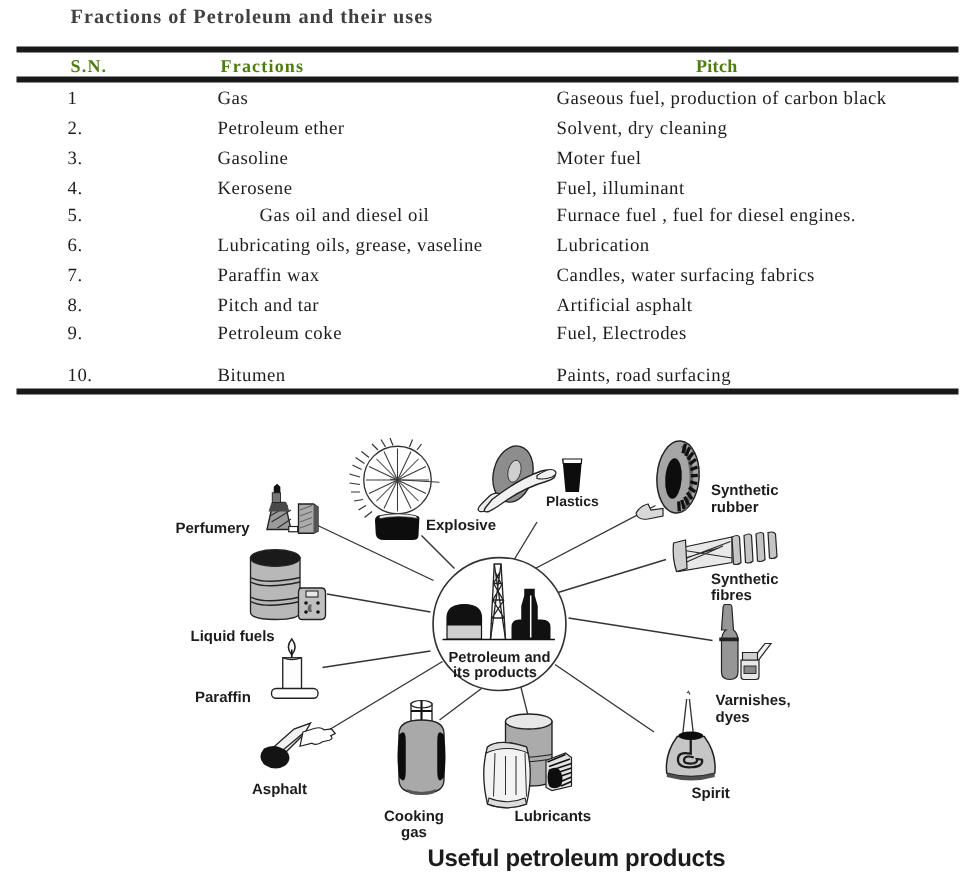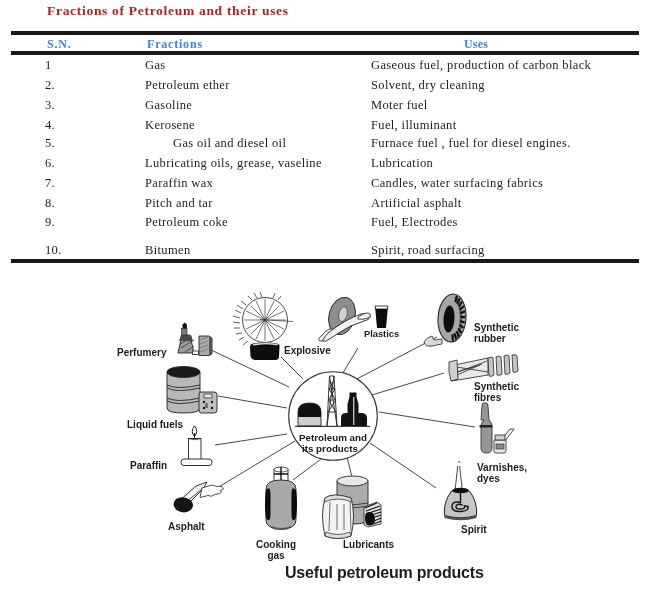--- a/index.html
+++ b/index.html
@@ -1,33 +1,33 @@
 <!DOCTYPE html>
 <html><head>
 <meta charset="utf-8">
 <style>
 html,body{margin:0;padding:0;}
 body{width:649px;height:591px;background:#fff;position:relative;overflow:hidden;
      font-family:"Liberation Serif", serif;}
 .abs{position:absolute;white-space:nowrap;}
 .ln{position:absolute;background:#191919;left:11px;width:628px;}
-.hd{font-weight:bold;font-size:12px;color:#3b82f6;letter-spacing:0.8px;}
+.hd{font-weight:bold;font-size:12px;color:#4d7c0f;letter-spacing:0.8px;}
 .cell{font-size:12.5px;color:#1d1d1d;letter-spacing:0.35px;}
 .lbl{position:absolute;font-family:"Liberation Sans",sans-serif;font-weight:bold;
      color:#1c1c1c;font-size:10px;line-height:10.5px;white-space:nowrap;}
 </style>
 </head>
 <body>
-<div class="abs" style="left:47px;top:2.5px;font-weight:bold;font-size:13.5px;color:#b91c1c;letter-spacing:0.7px;">Fractions of Petroleum and their uses</div>
+<div class="abs" style="left:47px;top:2.5px;font-weight:bold;font-size:13.5px;color:#404040;letter-spacing:0.7px;">Fractions of Petroleum and their uses</div>
 <div class="ln" style="top:31px;height:3.5px;"></div>
 <div class="ln" style="top:51px;height:3.8px;"></div>
 <div class="ln" style="top:258.5px;height:4px;"></div>
 <div class="abs hd" style="left:47px;top:36.5px;">S.N.</div>
 <div class="abs hd" style="left:147px;top:36.5px;">Fractions</div>
-<div class="abs hd" style="left:464px;top:36.5px;letter-spacing:0.2px;">Uses</div>
+<div class="abs hd" style="left:464px;top:36.5px;letter-spacing:0.2px;">Pitch</div>
 
 <div class="abs cell" style="left:45px;top:57.8px;">1</div>
 <div class="abs cell" style="left:145px;top:57.8px;">Gas</div>
 <div class="abs cell" style="left:371px;top:57.8px;">Gaseous fuel, production of carbon black</div>
 
 <div class="abs cell" style="left:45px;top:77.8px;">2.</div>
 <div class="abs cell" style="left:145px;top:77.8px;">Petroleum ether</div>
 <div class="abs cell" style="left:371px;top:77.8px;">Solvent, dry cleaning</div>
 
 <div class="abs cell" style="left:45px;top:98px;">3.</div>
@@ -53,21 +53,21 @@
 <div class="abs cell" style="left:45px;top:195.8px;">8.</div>
 <div class="abs cell" style="left:145px;top:195.8px;">Pitch and tar</div>
 <div class="abs cell" style="left:371px;top:195.8px;">Artificial asphalt</div>
 
 <div class="abs cell" style="left:45px;top:214.8px;">9.</div>
 <div class="abs cell" style="left:145px;top:214.8px;">Petroleum coke</div>
 <div class="abs cell" style="left:371px;top:214.8px;">Fuel, Electrodes</div>
 
 <div class="abs cell" style="left:45px;top:242.8px;">10.</div>
 <div class="abs cell" style="left:145px;top:242.8px;">Bitumen</div>
-<div class="abs cell" style="left:371px;top:242.8px;">Spirit, road surfacing</div>
+<div class="abs cell" style="left:371px;top:242.8px;">Paints, road surfacing</div>
 
 <svg class="abs" style="left:0;top:280px;" width="649" height="311" viewBox="0 280 649 311">
 <g stroke="#333" stroke-width="0.9" fill="none">
   <line x1="289" y1="387" x2="209" y2="349"></line>
   <line x1="303" y1="379" x2="281" y2="357"></line>
   <line x1="341" y1="376" x2="358" y2="348"></line>
   <line x1="353" y1="381" x2="437" y2="337"></line>
   <line x1="372" y1="395" x2="444" y2="373"></line>
   <line x1="379" y1="412" x2="475" y2="427"></line>
   <line x1="370" y1="443" x2="436" y2="488"></line>

